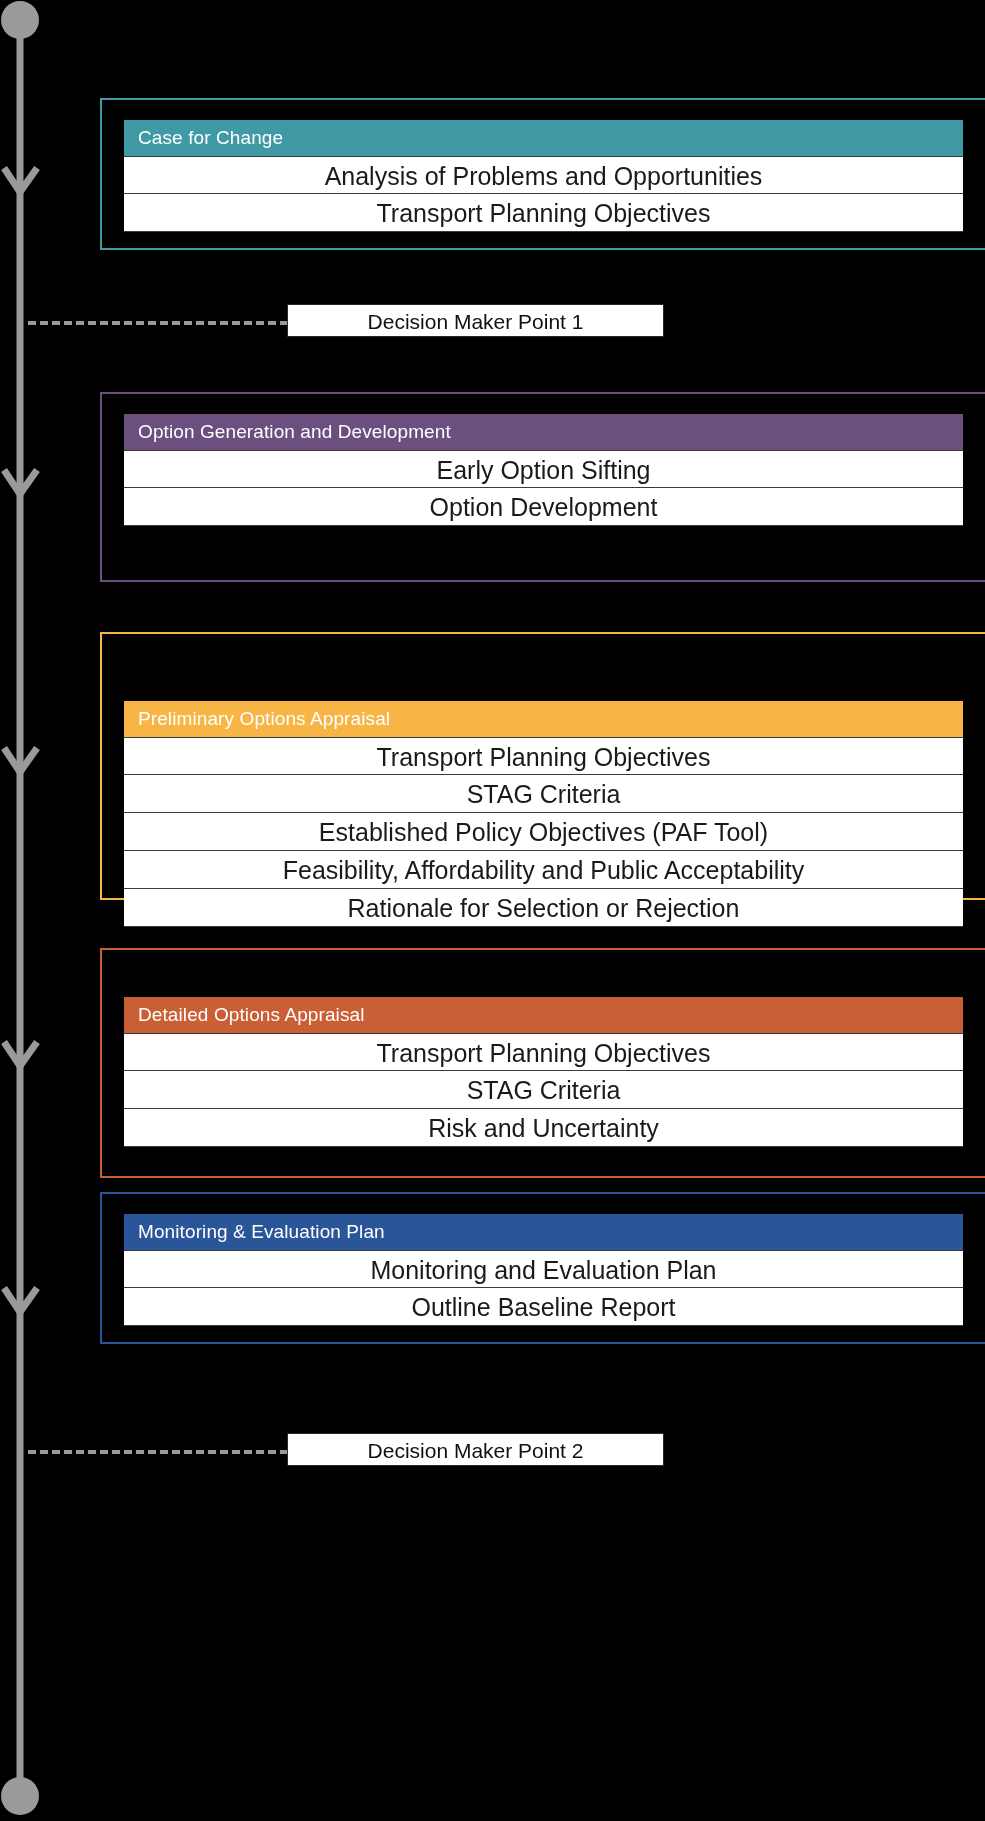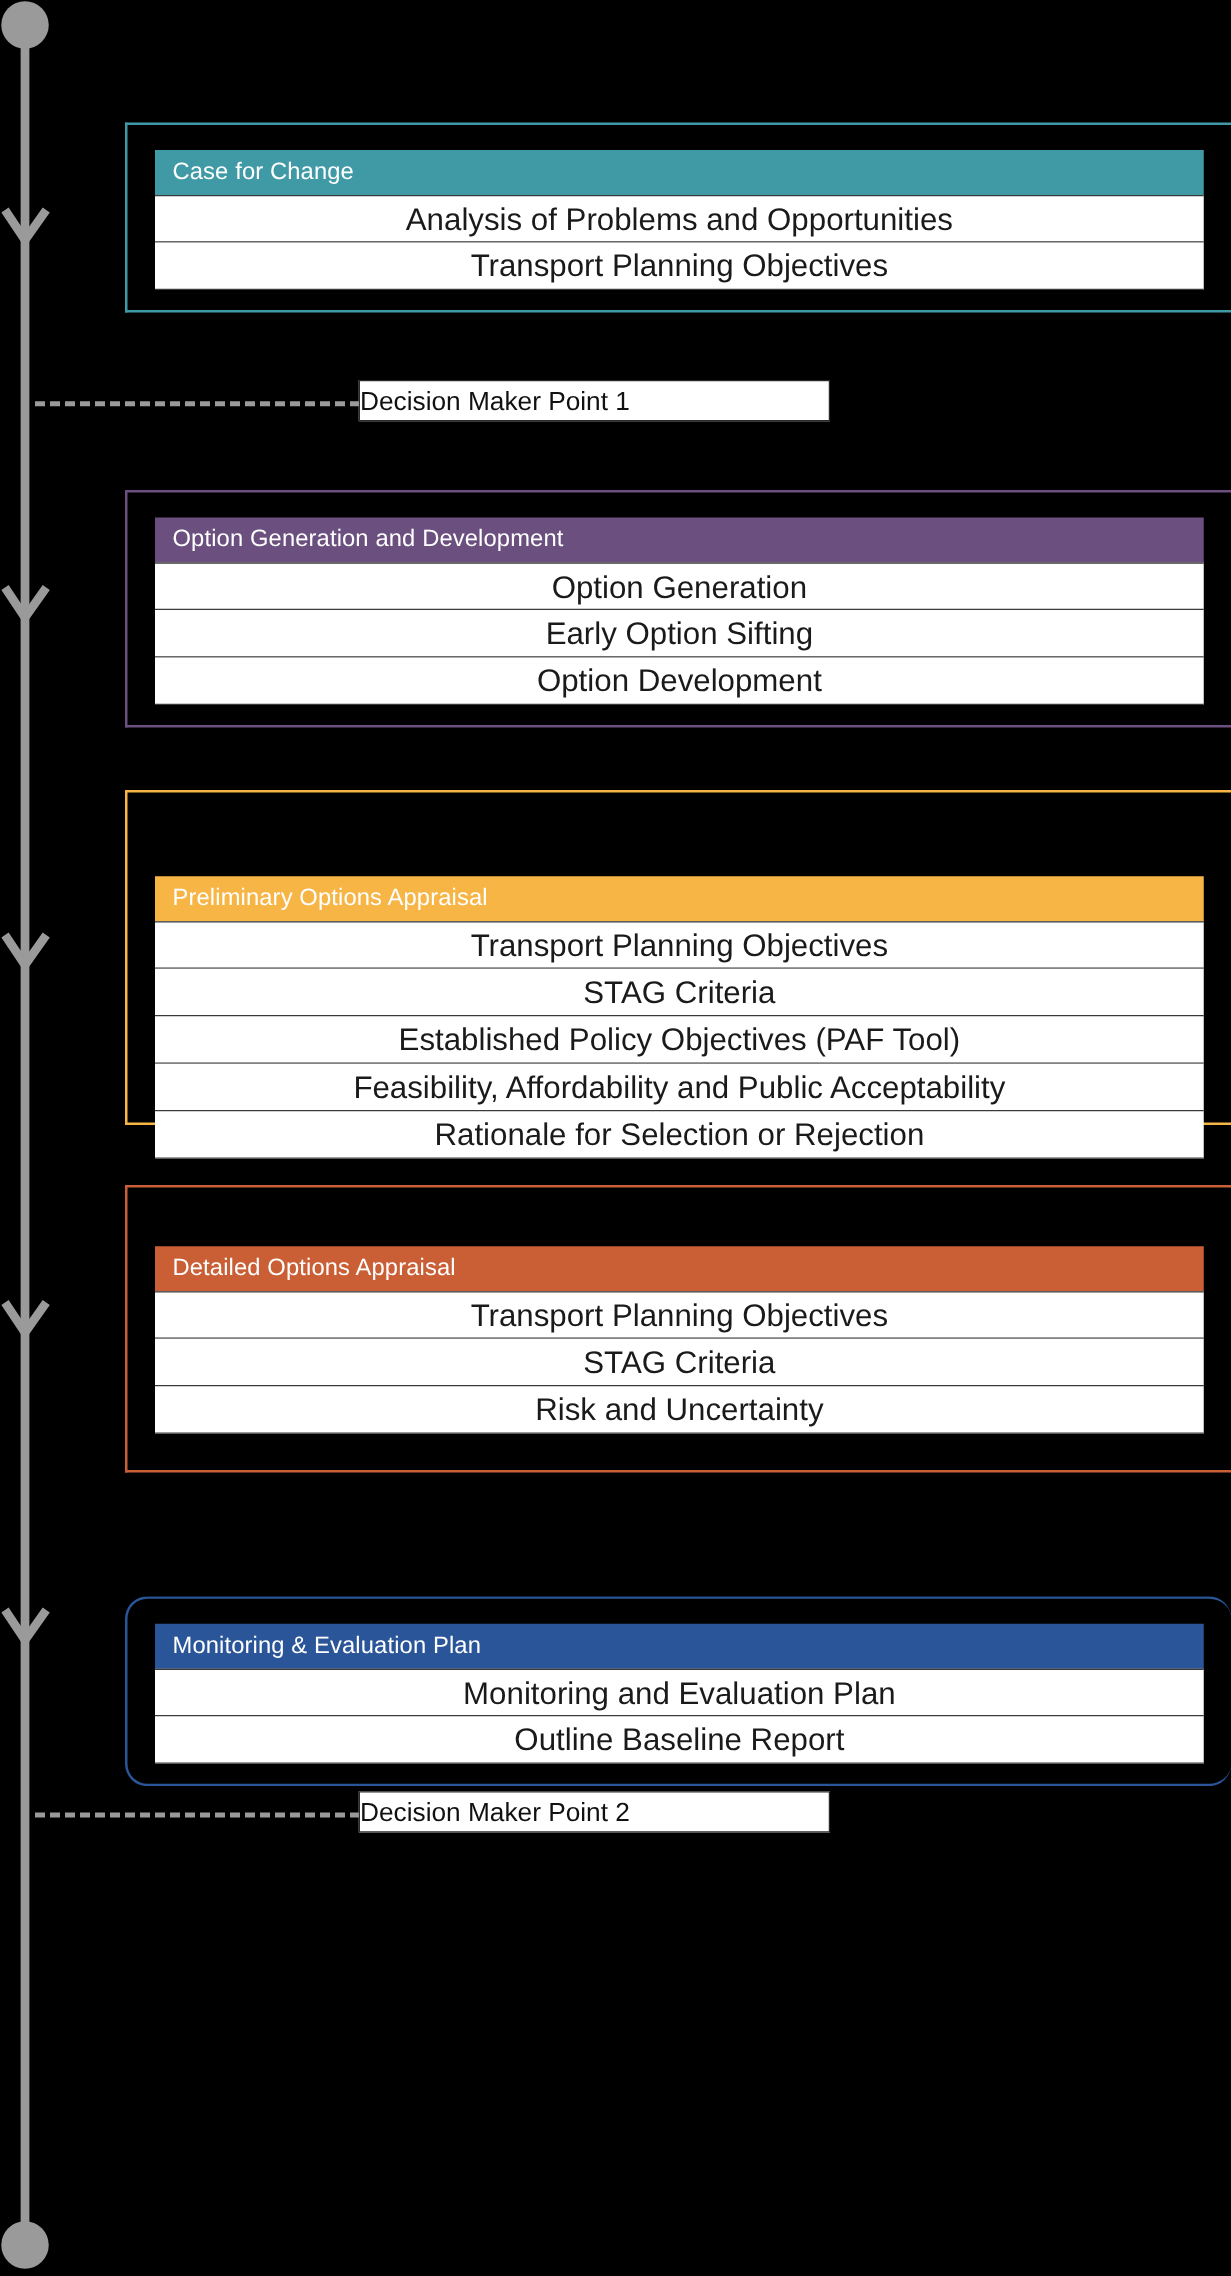--- a/index.html
+++ b/index.html
@@ -70,21 +70,21 @@
   
   .decision-point {
     position: absolute;
     left: 287px;
     width: 377px;
     height: 33px;
     line-height: 33px;
     background: #ffffff;
     color: #111111;
     font-size: 21px;
-    text-align: left;
+    text-align: center;
     border: 1px solid #2a2a2a;
     box-sizing: border-box;
     white-space: nowrap;
   }
   .decision-dash {
     position: absolute;
     left: 28px;
     height: 0;
     border-top: 4px dashed #9a9a9a;
   }
@@ -120,21 +120,20 @@
     <div class="stage-row">Transport Planning Objectives</div>
   </div>
 </div>
 
 <div class="decision-dash" style="top:321px; width:260px;"></div>
 <div class="decision-point" style="top:304px;">Decision Maker Point 1</div>
 
 <div class="stage" style="top: 392px; height: 190px; border-color: rgb(107, 79, 126);">
   <div class="stage-inner">
     <div class="stage-header" style="background: rgb(107, 79, 126);">Option Generation and Development</div>
-    <div class="stage-row">Option Generation</div>
     <div class="stage-row">Early Option Sifting</div>
     <div class="stage-row">Option Development</div>
   </div>
 </div>
 
 <div class="stage" style="top: 632px; height: 268px; border-color: rgb(246, 181, 69);">
   <div class="stage-inner">
     <div class="stage-header" style="background: rgb(246, 181, 69); margin-top: 47px;">Preliminary Options Appraisal</div>
     <div class="stage-row">Transport Planning Objectives</div>
     <div class="stage-row">STAG Criteria</div>
@@ -146,21 +145,21 @@
 
 <div class="stage" style="top: 948px; height: 230px; border-color: rgb(202, 95, 54);">
   <div class="stage-inner">
     <div class="stage-header" style="background: rgb(202, 95, 54); margin-top: 27px;">Detailed Options Appraisal</div>
     <div class="stage-row">Transport Planning Objectives</div>
     <div class="stage-row">STAG Criteria</div>
     <div class="stage-row">Risk and Uncertainty</div>
   </div>
 </div>
 
-<div class="stage" style="top: 1277px; height: 152px; border-color: rgb(42, 86, 153); border-radius: 18px;">
+<div class="stage" style="top: 1192px; height: 152px; border-color: rgb(42, 86, 153);">
   <div class="stage-inner">
     <div class="stage-header" style="background: rgb(42, 86, 153);">Monitoring &amp; Evaluation Plan</div>
     <div class="stage-row">Monitoring and Evaluation Plan</div>
     <div class="stage-row">Outline Baseline Report</div>
   </div>
 </div>
 
 <div class="decision-dash" style="top:1450px; width:260px;"></div>
 <div class="decision-point" style="top:1433px;">Decision Maker Point 2</div>
 

